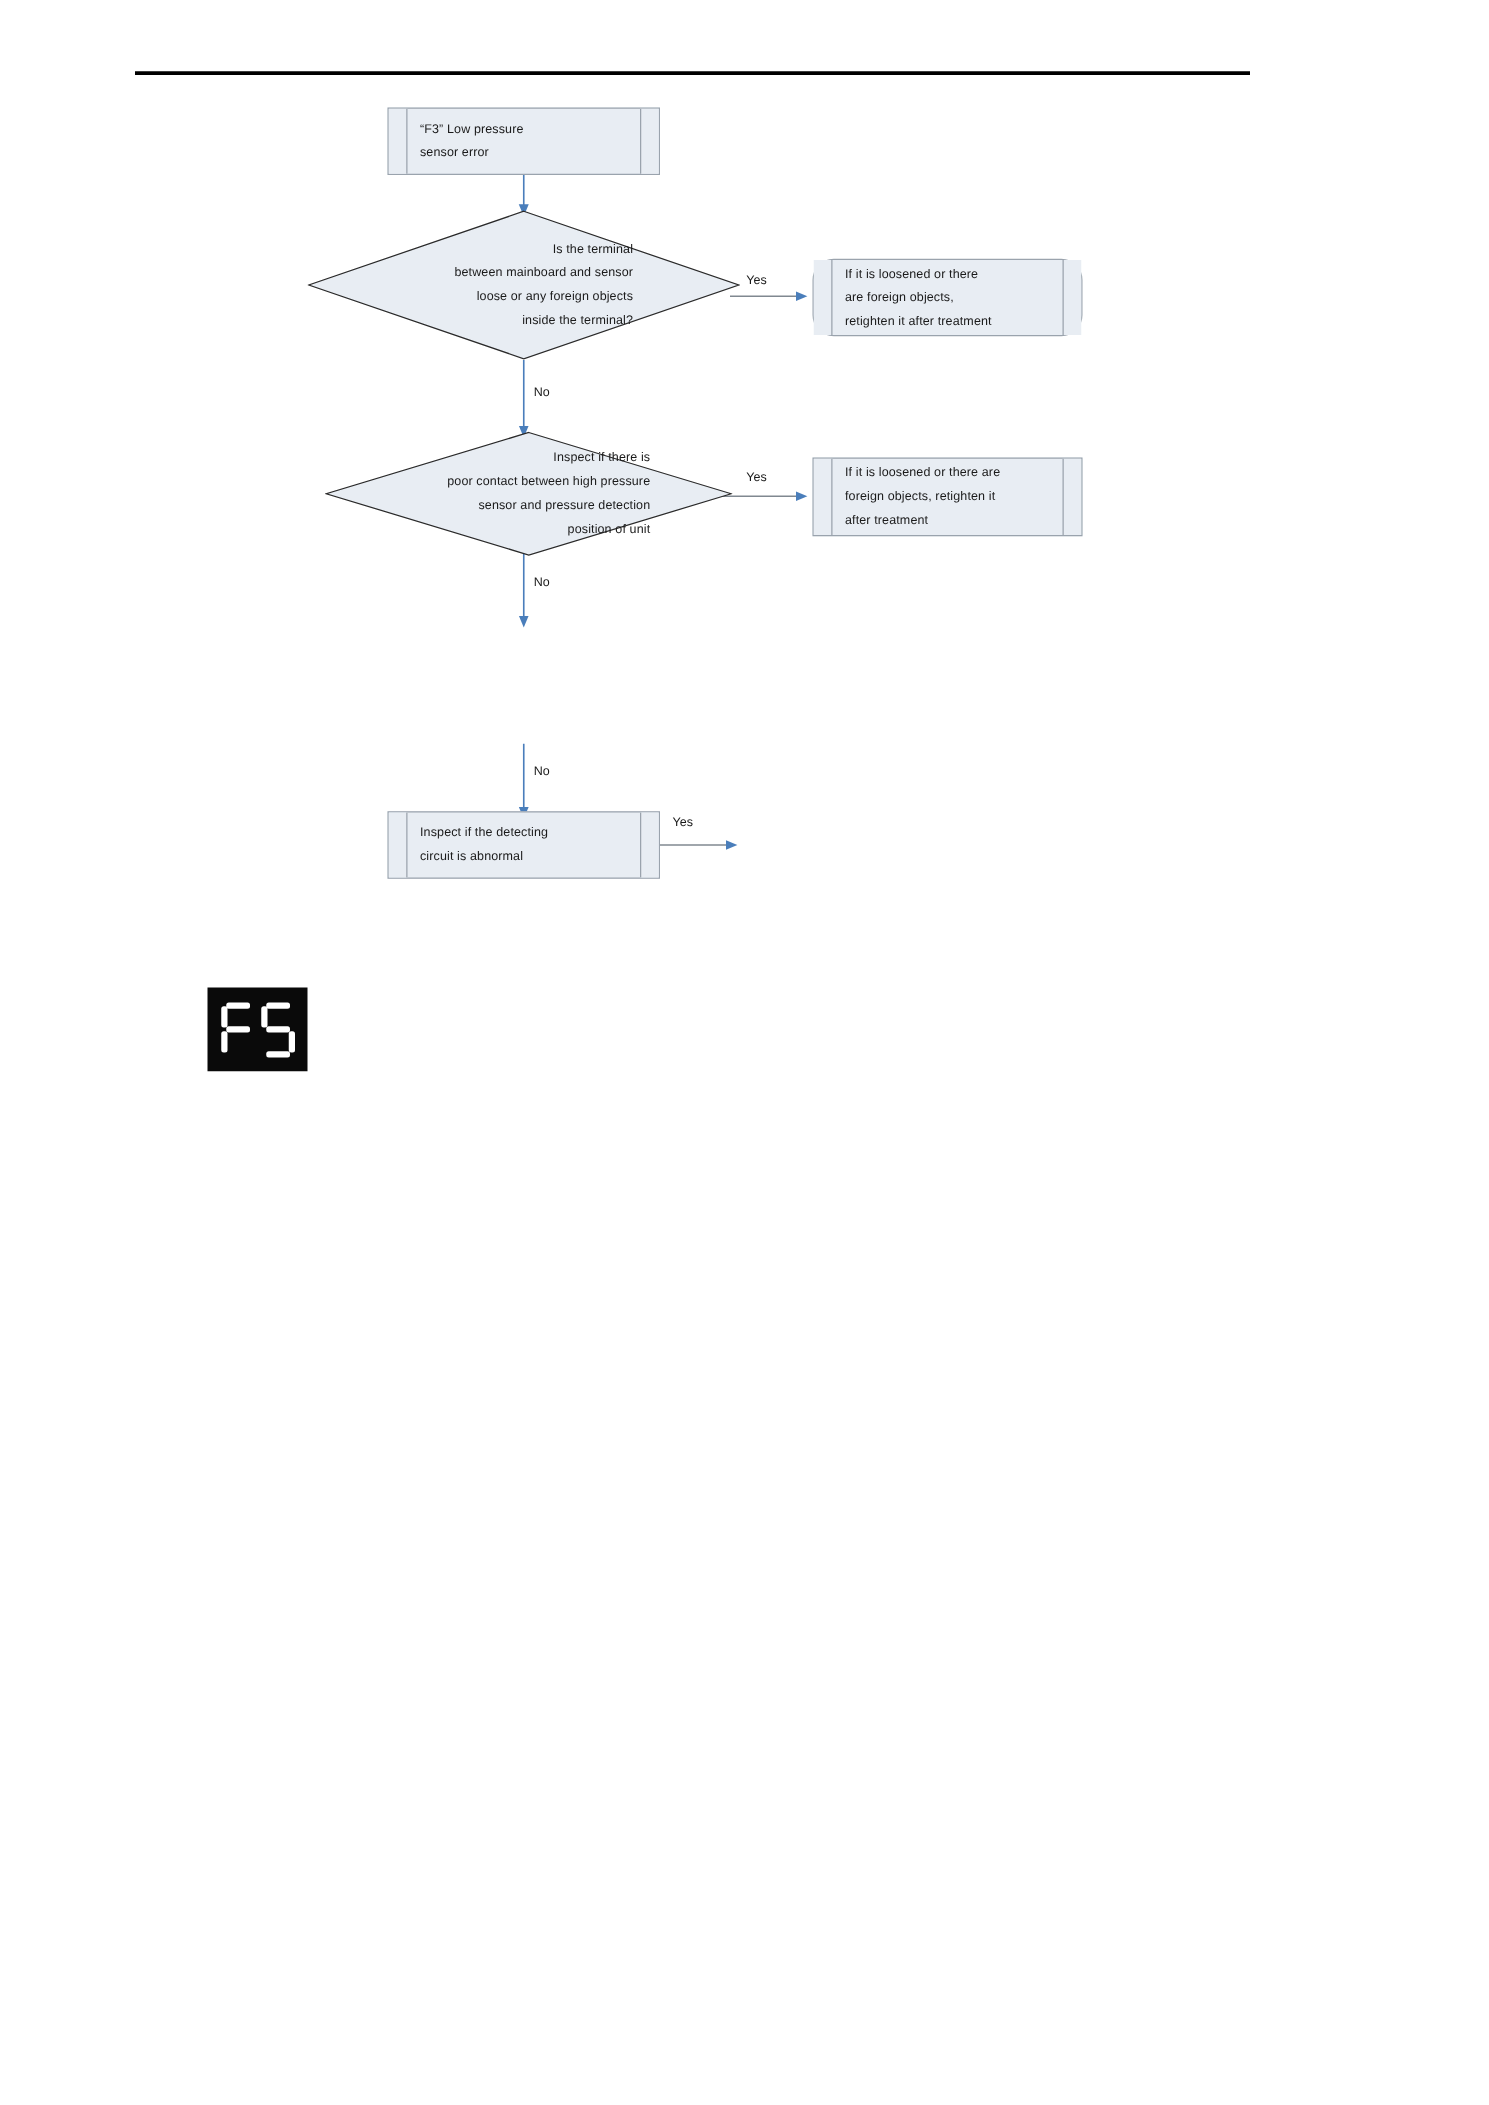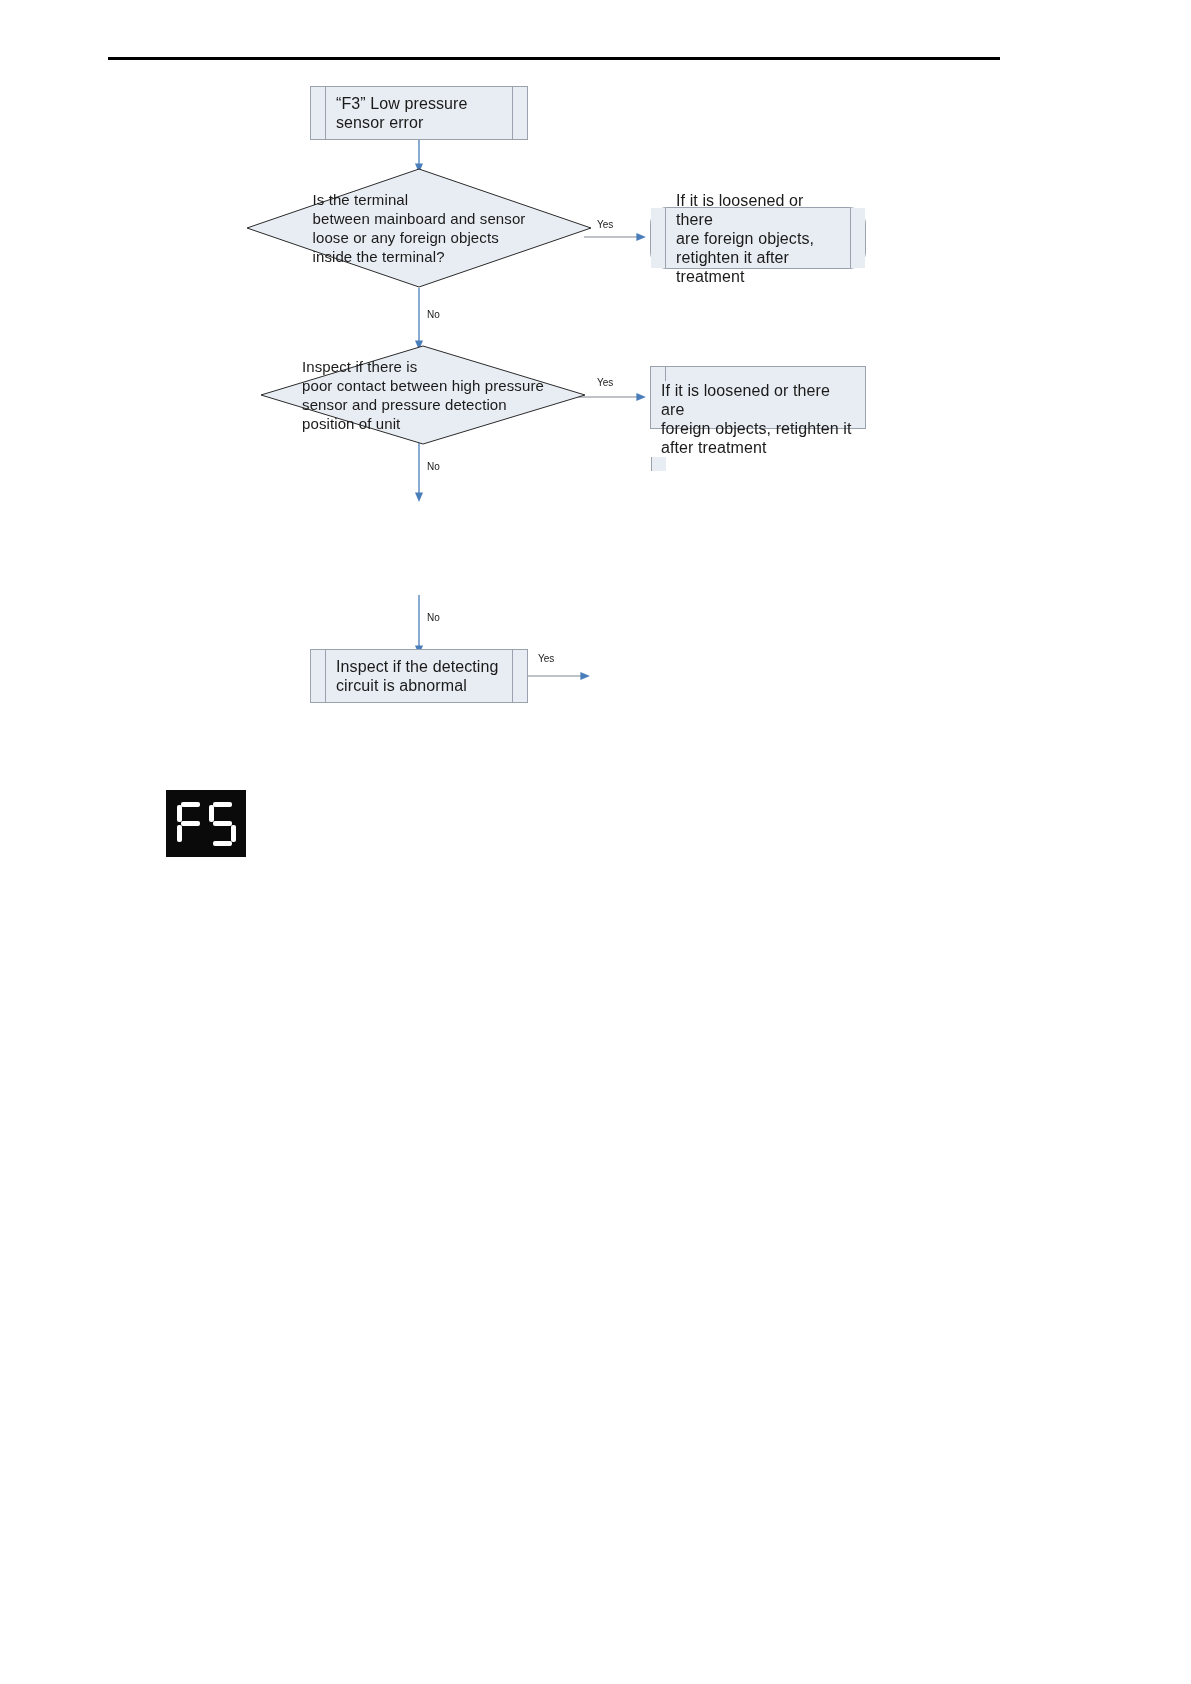--- a/index.html
+++ b/index.html
@@ -57,48 +57,48 @@
   }
   .proc .band.right {
     border-right: none;
     border-left: 1px solid #9aa3ad;
   }
   .proc .ptext {
     flex: 1 1 auto;
     display: flex;
     align-items: center;
     padding: 0 8px 0 10px;
-    font-size: 16px;
+    font-size: 10px;
     line-height: 19px;
     letter-spacing: 0.1px;
     color: #1a1a1a;
     white-space: pre-line;
   }
 
   
   .decision {
     position: absolute;
   }
   .decision svg {
     position: absolute;
     left: 0;
     top: 0;
     display: block;
   }
   .decision .dtext {
     position: absolute;
-    left: 0;
+    left: 16px;
     top: 0;
     width: 100%;
     height: 100%;
     display: flex;
     align-items: center;
     justify-content: center;
-    text-align: left;
-    font-size: 15px;
+    text-align: right;
+    font-size: 10px;
     line-height: 19px;
     letter-spacing: 0.1px;
     color: #1a1a1a;
     white-space: pre-line;
     pointer-events: none;
   }
 
   
   .conn {
     position: absolute;
@@ -219,21 +219,21 @@
     <div class="decision" style="left:260px; top:345px; width:326px; height:100px;">
       <svg width="326" height="100" viewBox="0 0 326 100">
         <polygon points="163,1 325,50 163,99 1,50" fill="#e8edf3" stroke="#2a2a2a" stroke-width="1"></polygon>
       </svg>
       <div class="dtext">Inspect if there is
 poor contact between high pressure
 sensor and pressure detection
 position of unit</div>
     </div>
 
-    <div class="proc" style="left:650px; top:366px; width:216px; height:63px;flex-direction:column;">
+    <div class="proc" style="left:650px; top:366px; width:216px; height:63px;">
       <div class="band"></div>
       <div class="ptext">If it is loosened or there are
 foreign objects, retighten it
 after treatment</div>
       <div class="band right"></div>
     </div>
 
 
     <div class="proc" style="left:310px; top:649px; width:218px; height:54px;">
       <div class="band"></div>

